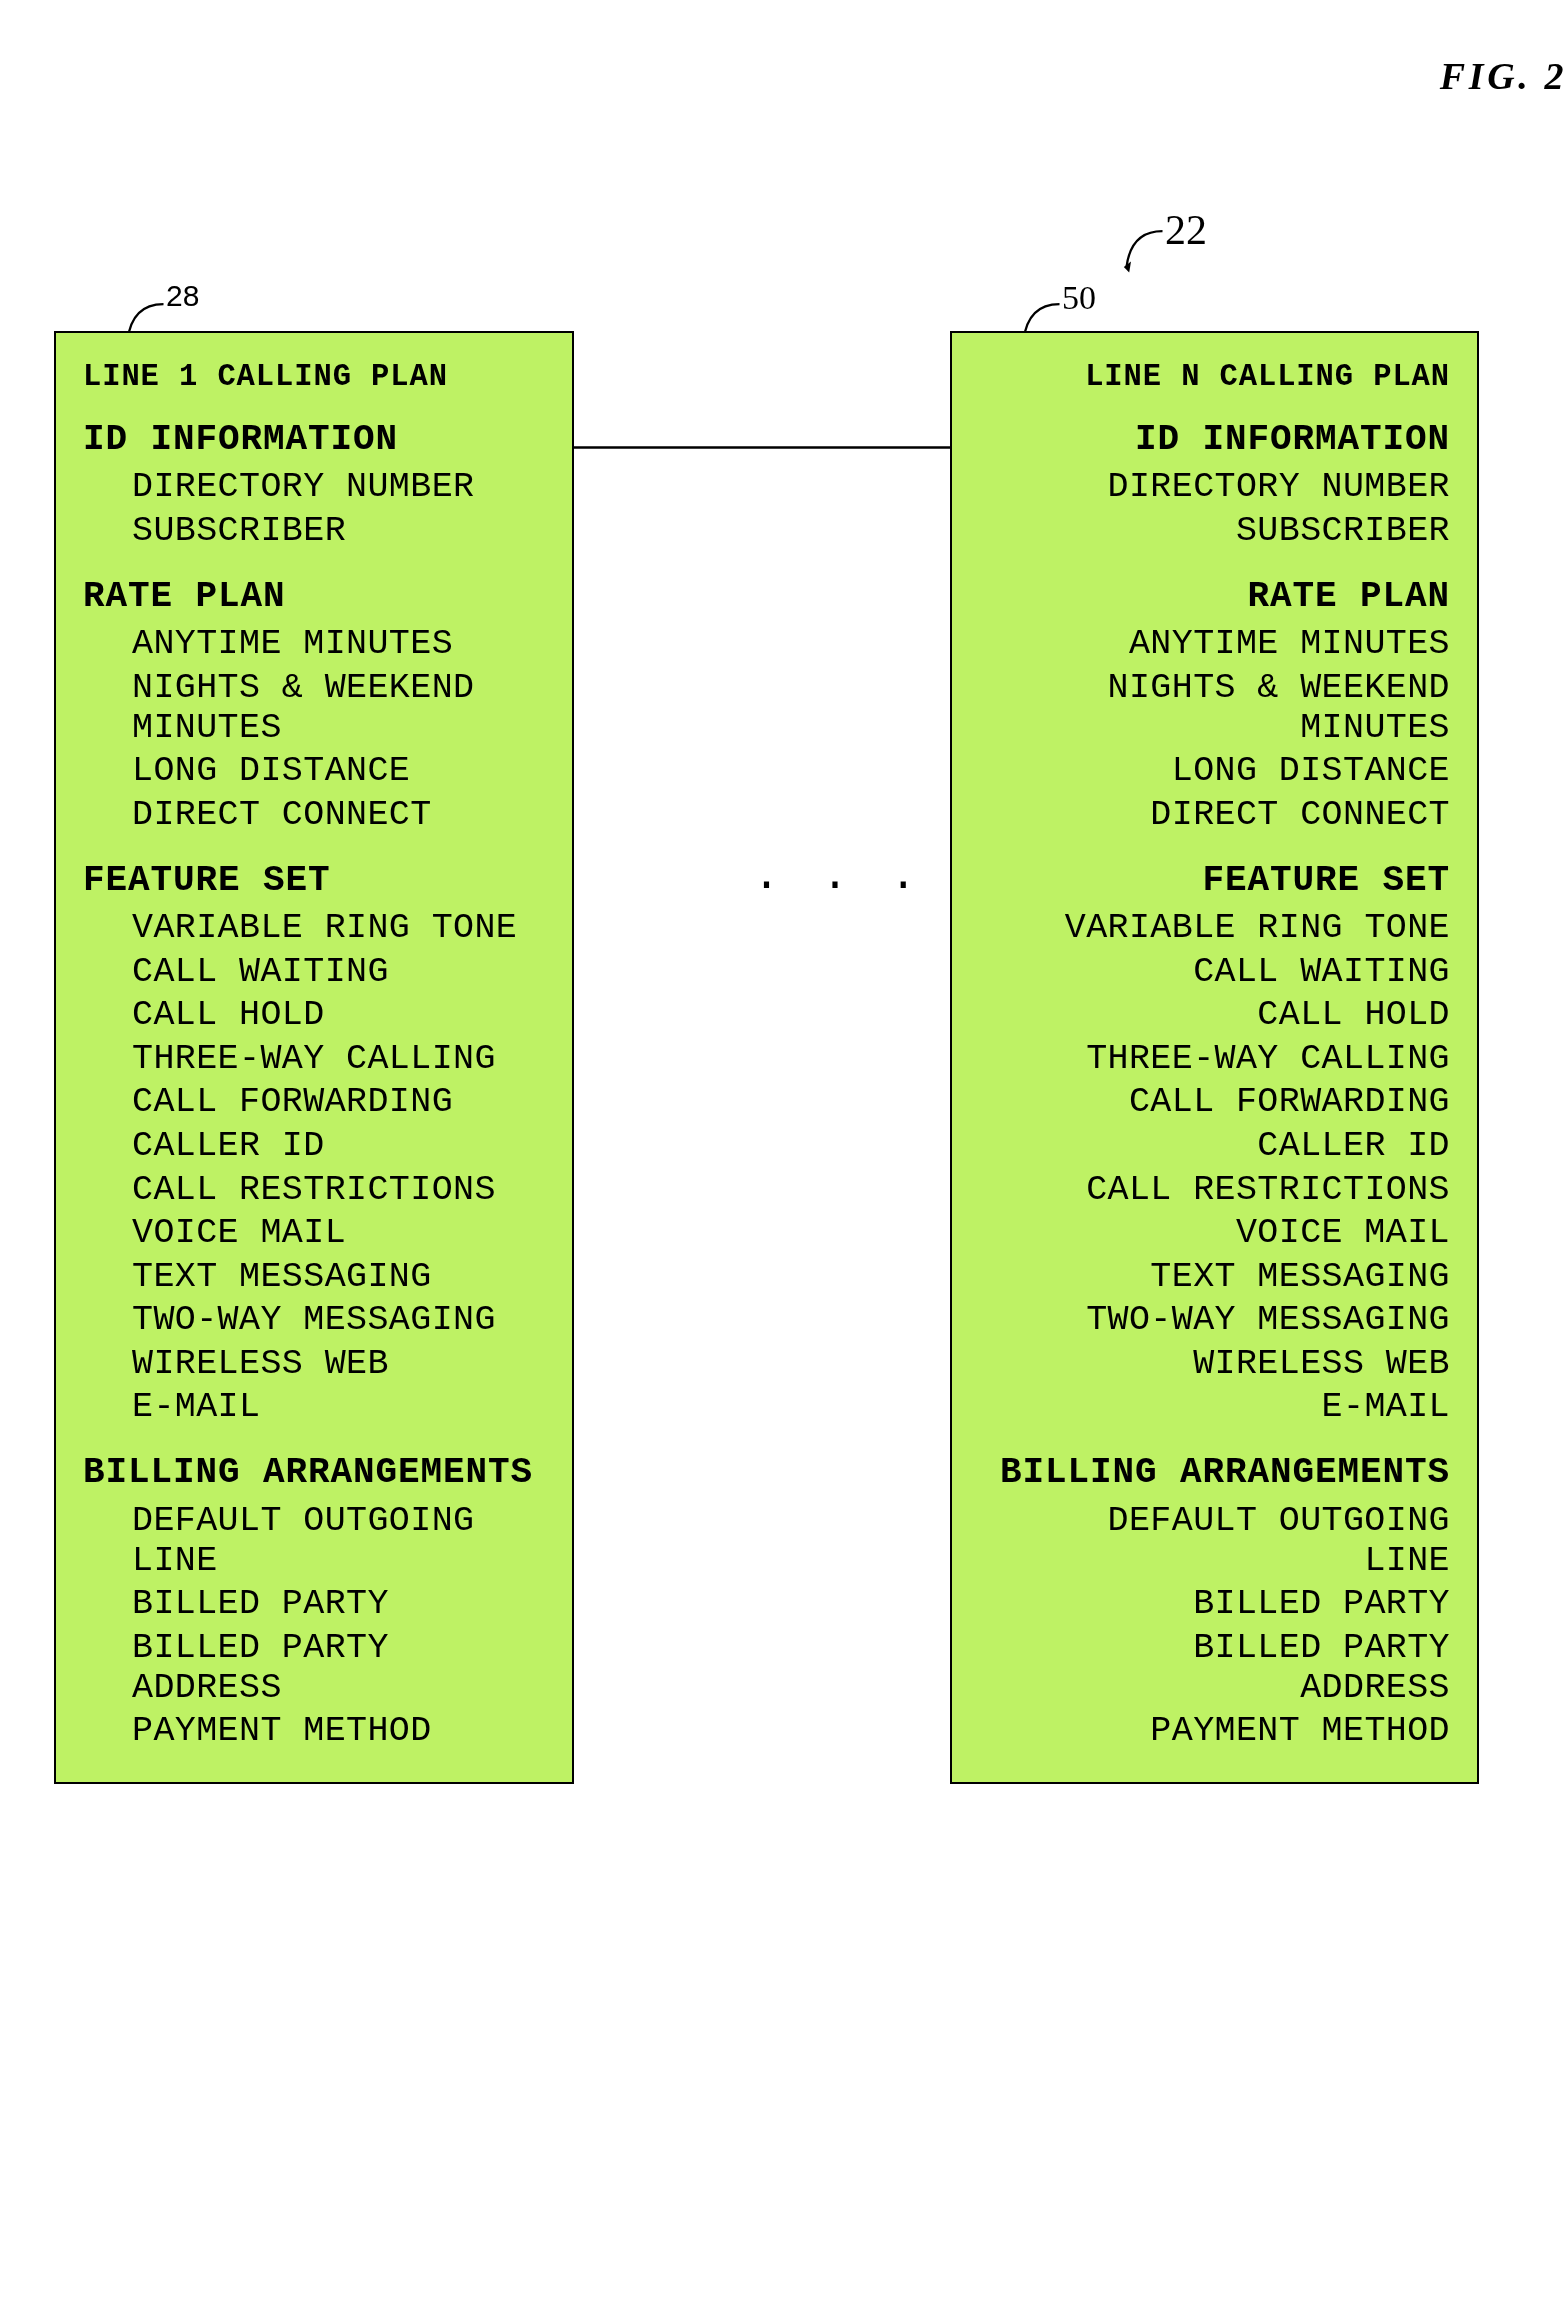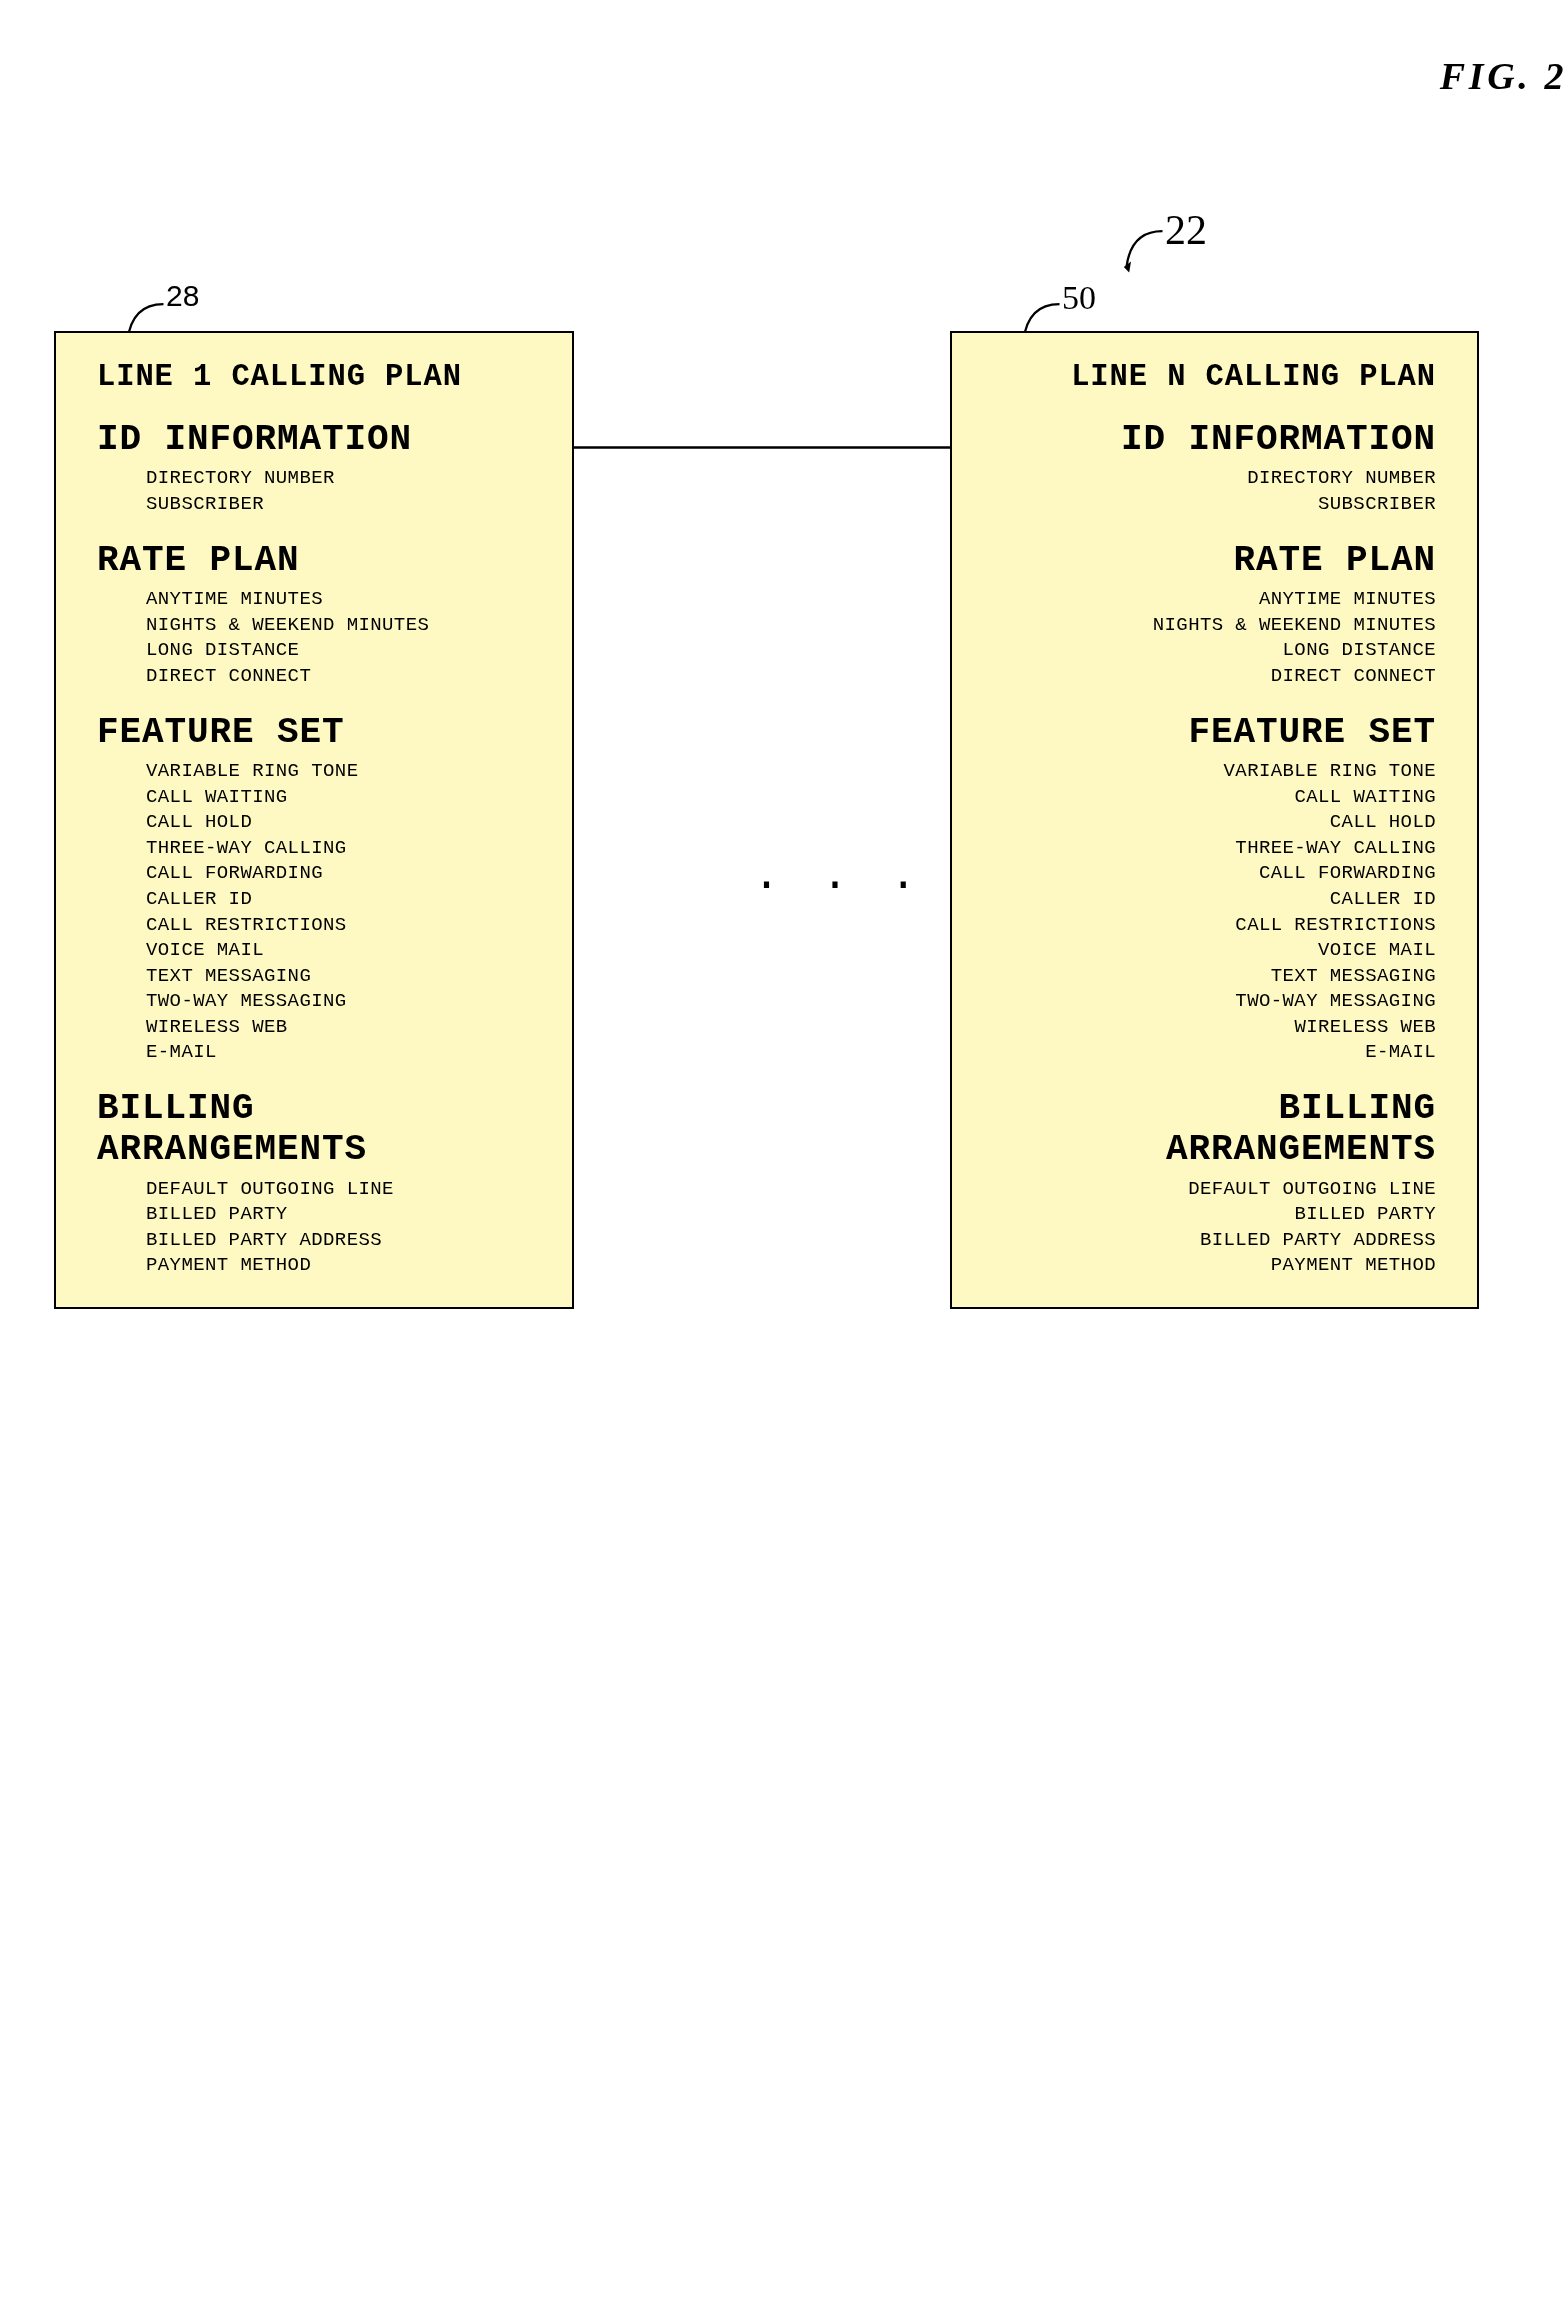--- a/index.html
+++ b/index.html
@@ -31,22 +31,22 @@
       position: relative;
       width: 100%;
       height: calc(100% - 125px);
       margin-top: 18px;
     }
 
     
     .calling-plan-box {
       position: absolute;
       border: 2.7px solid #000;
-      padding: 27px 41px;
-      background: #fef9c3;
+      padding: 27px 27px;
+      background: #bef264;
     }
 
     .box-left {
       left: 54px;
       top: 215px;
       width: 520px;
     }
 
     .box-right {
       left: 950px;
@@ -64,21 +64,21 @@
 
     .section-header {
       font-size: 36px;
       font-weight: bold;
       margin-top: 25px;
       margin-bottom: 7.2px;
       letter-spacing: 0.9px;
     }
 
     .section-item {
-      font-size: 19px;
+      font-size: 35px;
       margin-left: 49px;
       margin-bottom: 3.6px;
       letter-spacing: 0.4px;
     }
 
     
     .ref-22 {
       position: absolute;
       top: 90px;
       left: 1165px;

